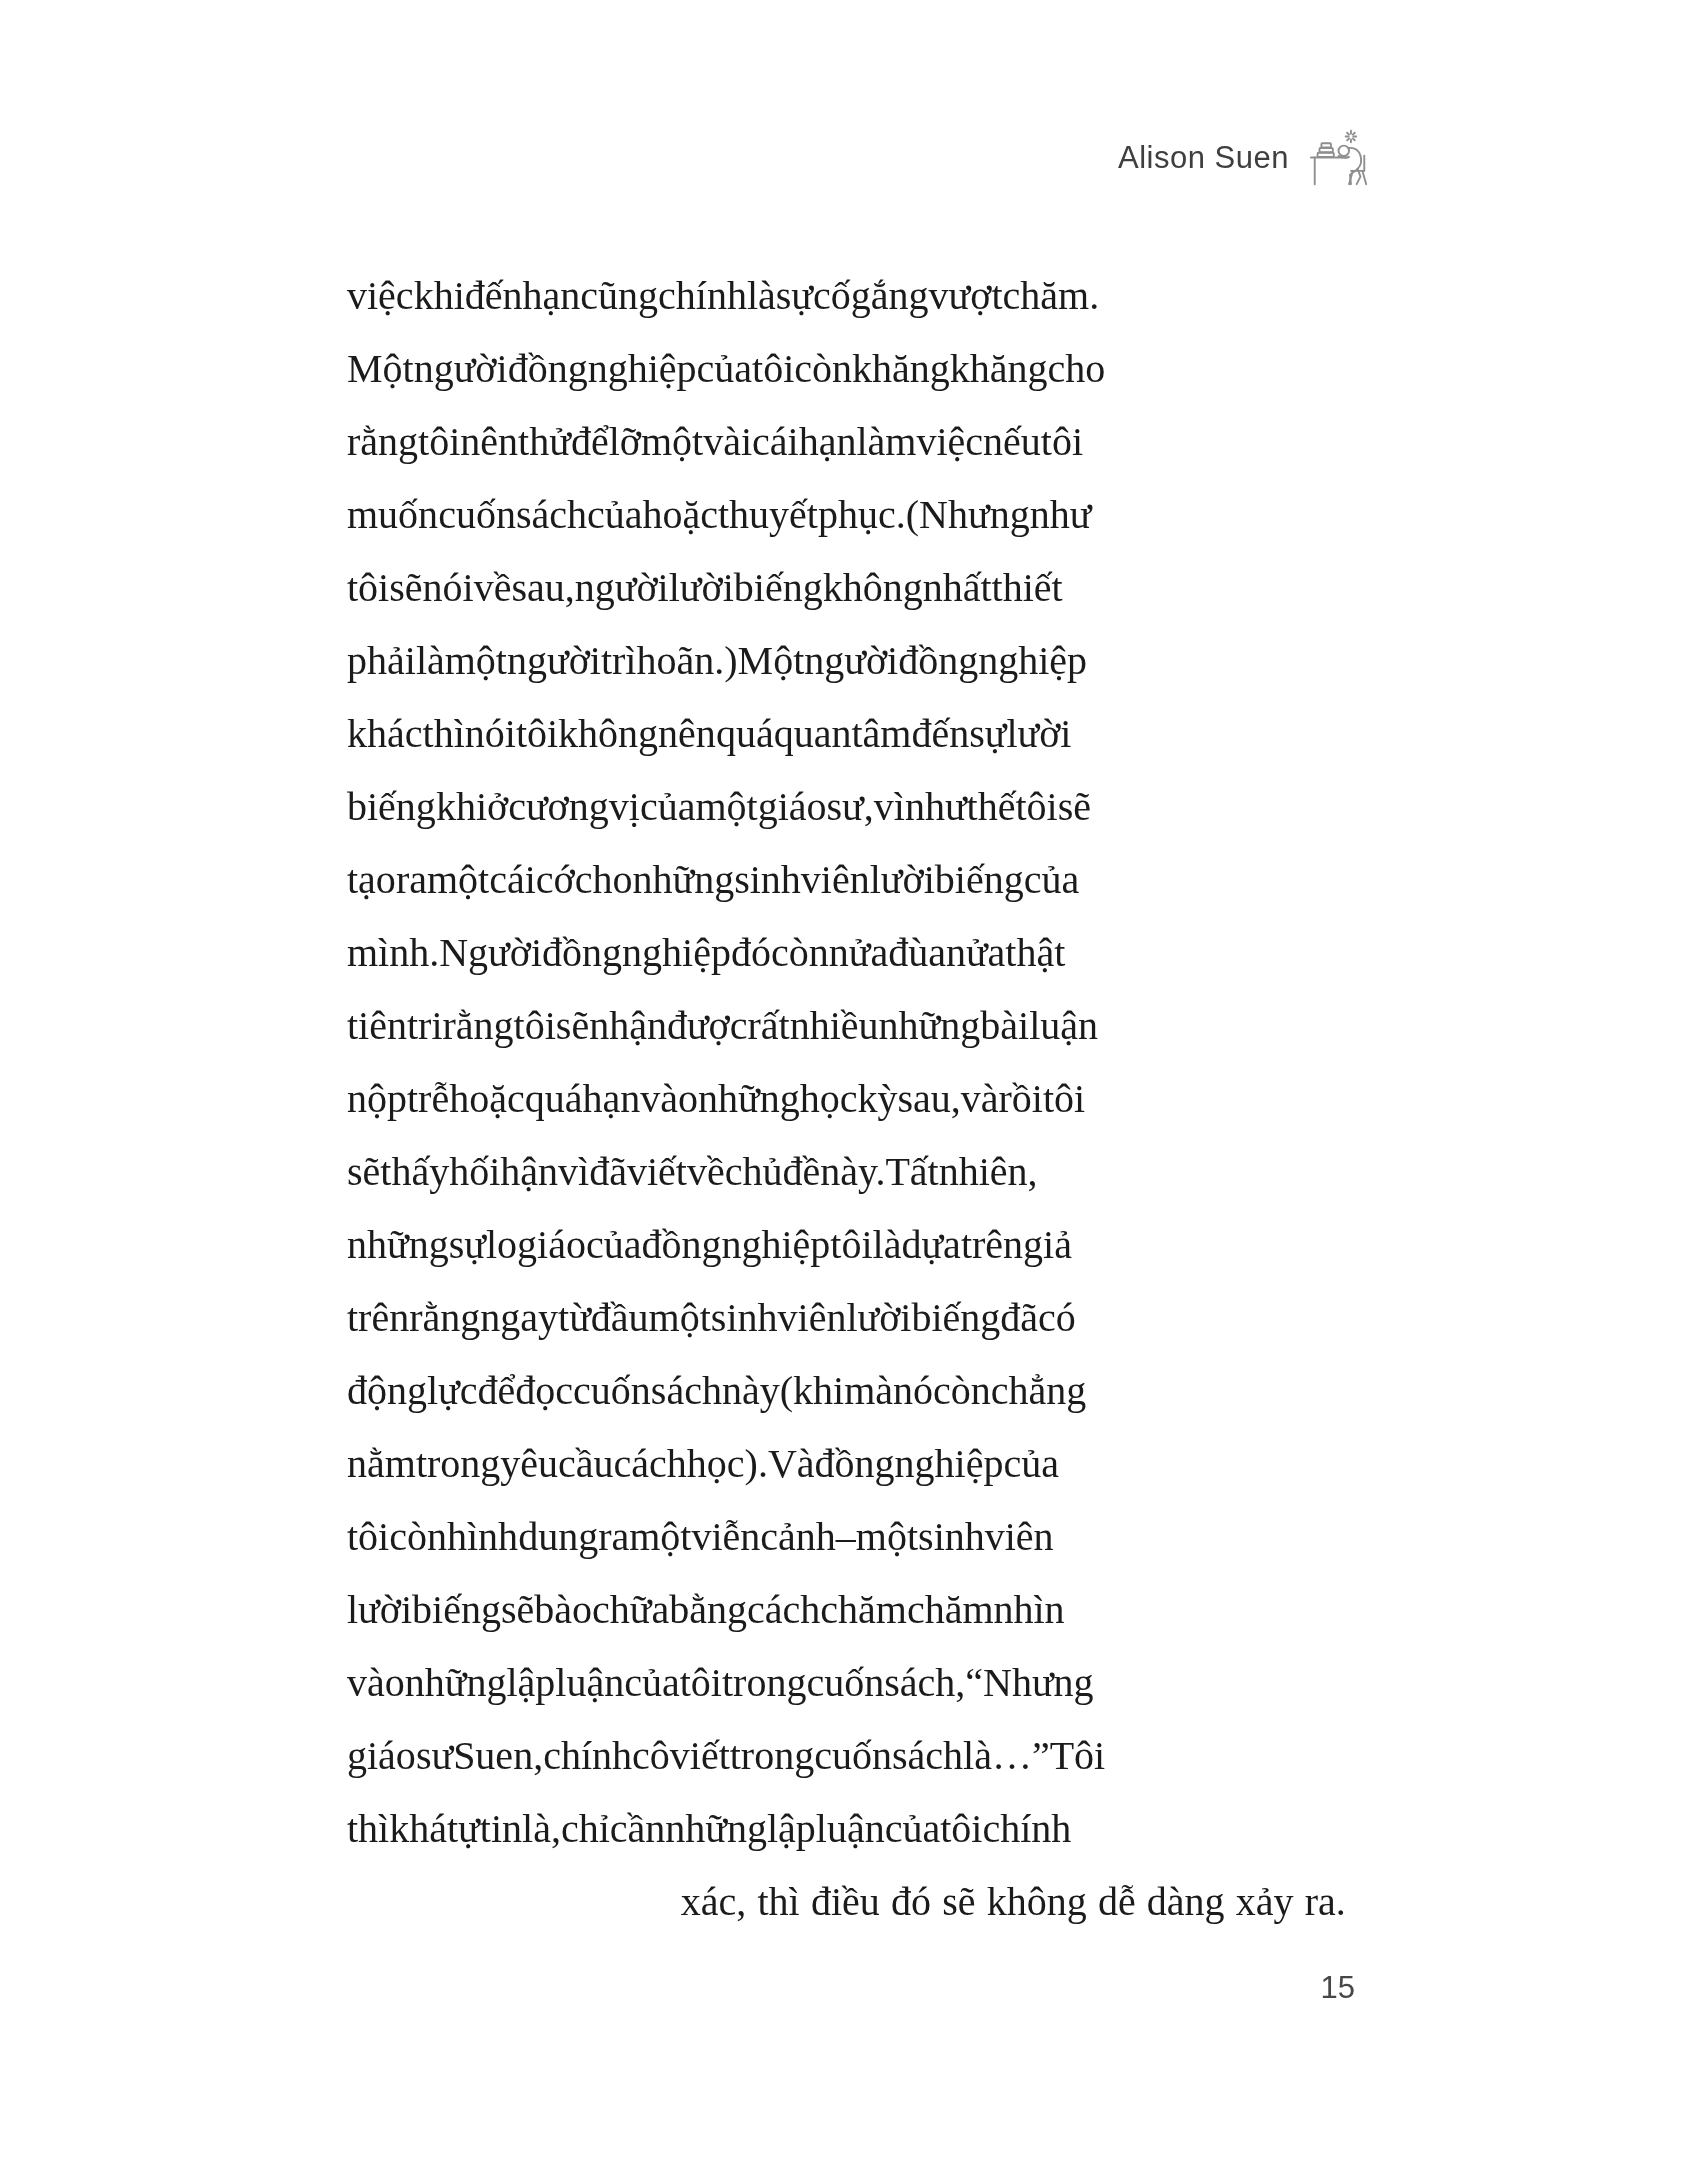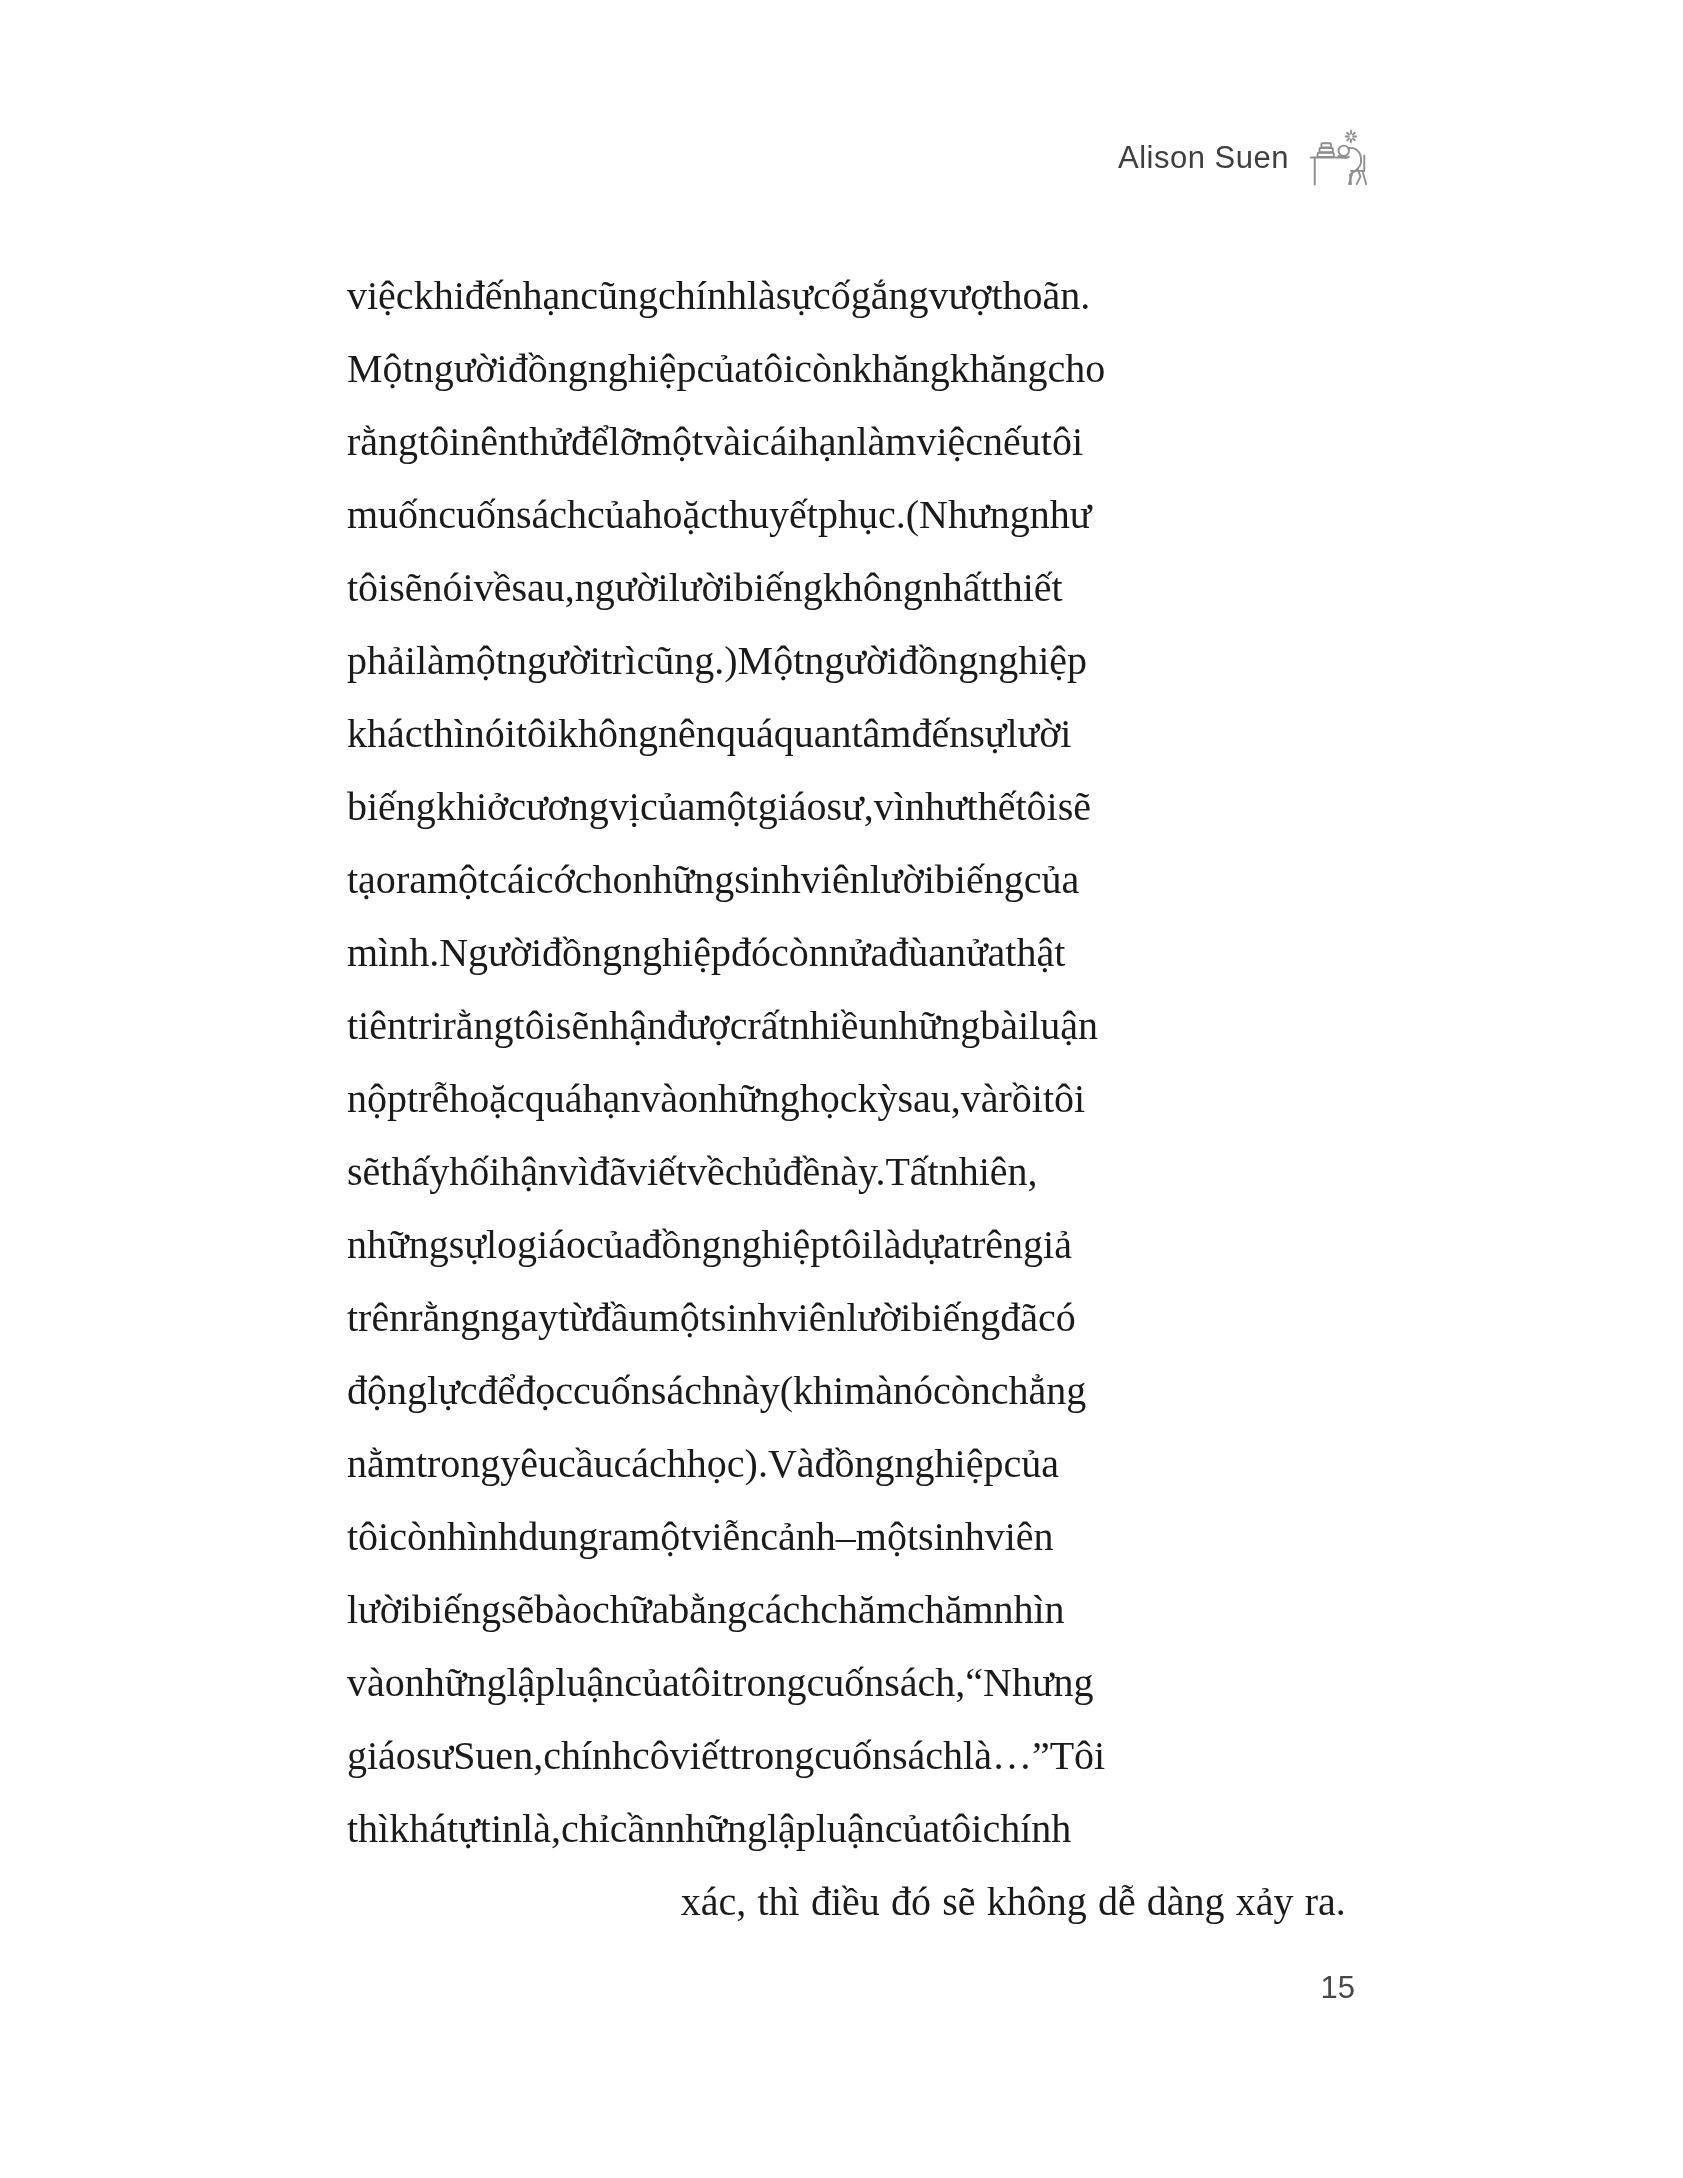--- a/index.html
+++ b/index.html
@@ -125,21 +125,21 @@
         <span>khi</span>
         <span>đến</span>
         <span>hạn</span>
         <span>cũng</span>
         <span>chính</span>
         <span>là</span>
         <span>sự</span>
         <span>cố</span>
         <span>gắng</span>
         <span>vượt</span>
-        <span>hoãn.</span>
+        <span>chăm.</span>
       </div>
       <div class="text-line">
         <span>Một</span>
         <span>người</span>
         <span>đồng</span>
         <span>nghiệp</span>
         <span>của</span>
         <span>tôi</span>
         <span>còn</span>
         <span>khăng</span>
@@ -185,21 +185,21 @@
         <span>không</span>
         <span>nhất</span>
         <span>thiết</span>
       </div>
       <div class="text-line">
         <span>phải</span>
         <span>là</span>
         <span>một</span>
         <span>người</span>
         <span>trì</span>
-        <span>cũng.)</span>
+        <span>hoãn.)</span>
         <span>Một</span>
         <span>người</span>
         <span>đồng</span>
         <span>nghiệp</span>
       </div>
       <div class="text-line">
         <span>khác</span>
         <span>thì</span>
         <span>nói</span>
         <span>tôi</span>

